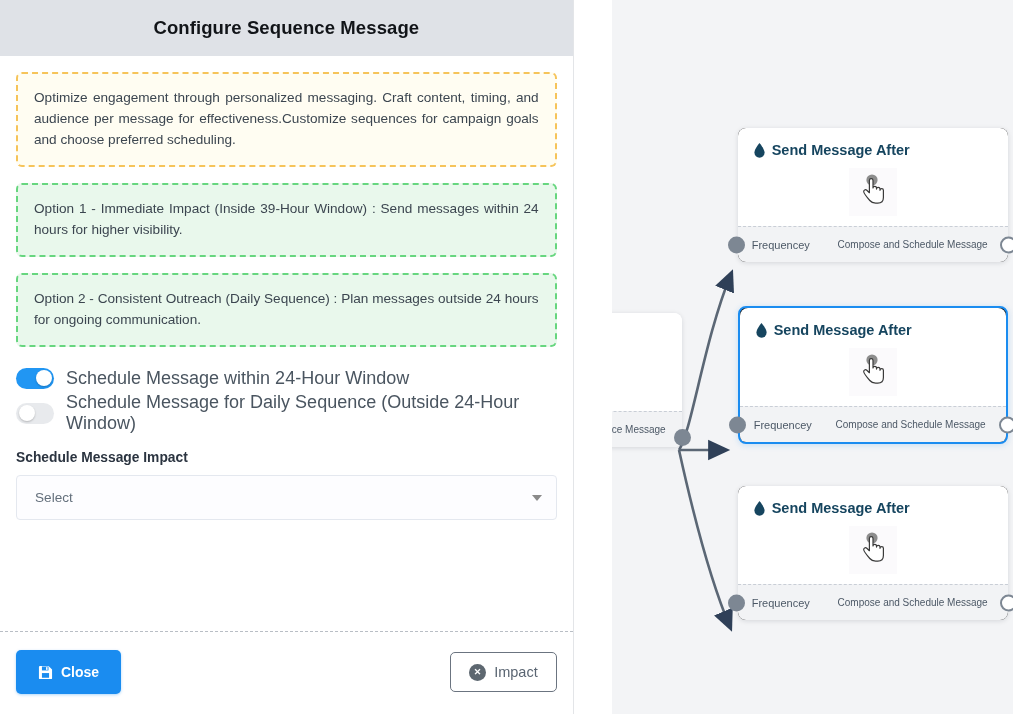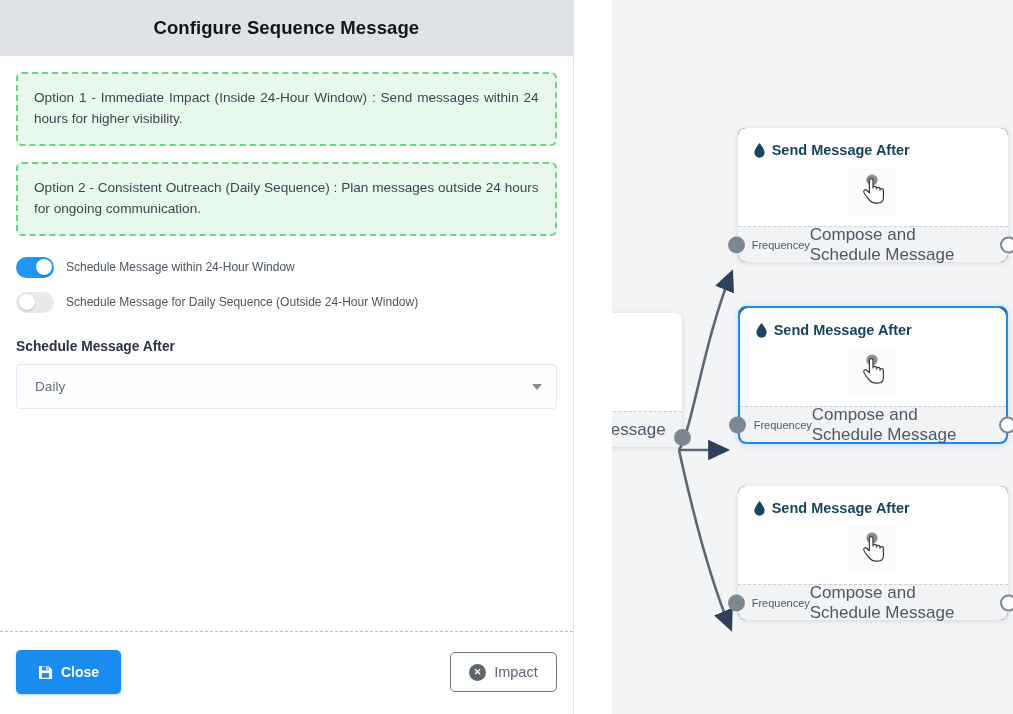--- a/index.html
+++ b/index.html
@@ -69,21 +69,21 @@
   .switch.on  { background: #2196f3; }
   .switch.off { background: #e8eaed; }
   .knob {
     position: absolute; top: 2.5px; width: 16px; height: 16px;
     border-radius: 50%; background: #ffffff;
     box-shadow: 0 1px 2px rgba(0,0,0,.22);
   }
   .switch.on  .knob { left: 19.5px; }
   .switch.off .knob { left: 2.5px; }
   .toggle-label {
-    margin-left: 12px; font-size: 12px; color: #4a5560;
+    margin-left: 12px; font-size: 18px; color: #4a5560;
   }
 
   .field-group { margin-top: 22px; }
   .field-label {
     font-size: 13.8px; font-weight: bold; color: #2b3440;
     display: block; margin-bottom: 10px;
   }
   .select-box {
     height: 45px; width: 100%;
     border: 1px solid #e4e8ef; border-radius: 4px;
@@ -184,21 +184,21 @@
     height: 36px;
     border-top: 1px dashed #c9ced6;
     background: #f2f3f5;
     border-radius: 0 0 8px 8px;
     display: flex; align-items: center;
     padding: 0 14px;
     position: relative;
   }
   .node.selected .node-footer { border-radius: 0 0 6px 6px; }
   .foot-left  { font-size: 11px; color: #4c5866; }
-  .foot-right { font-size: 17px; color: #4c5866; margin-left: auto; margin-right: 6px; }
+  .foot-right { font-size: 10px; color: #4c5866; margin-left: auto; margin-right: 6px; }
   .handle {
     position: absolute; width: 17px; height: 17px; border-radius: 50%;
   }
   .handle-target {
     left: -9.5px; top: 50%; transform: translateY(-50%);
     background: #7d8793;
   }
   .node.selected .handle-target { left: -10.5px; }
   .handle-source {
     right: -9px; top: 50%; transform: translateY(-50%);
@@ -234,23 +234,26 @@
 <div id="app">
 
   <div class="panel">
 
     <div class="panel-header">
       <div class="panel-title">Configure Sequence Message</div>
     </div>
 
     <div class="panel-body">
 
+      <div class="callout callout-warn">
+        <span>Optimize engagement through personalized messaging. Craft content, timing, and audience per message for effectiveness.Customize sequences for campaign goals and choose preferred scheduling.</span>
+      </div>
 
       <div class="callout callout-ok">
-        <span>Option 1 - Immediate Impact (Inside 24-Hour Window) : Send messages within 24 hours for higher visibility.</span>
+        <span>Option 1 - Immediate Impact (Inside 39-Hour Window) : Send messages within 24 hours for higher visibility.</span>
       </div>
 
       <div class="callout callout-ok second">
         <span>Option 2 - Consistent Outreach (Daily Sequence) : Plan messages outside 24 hours for ongoing communication.</span>
       </div>
 
       <div class="toggle-row">
         <div class="switch on">
           <div class="knob"></div>
         </div>
@@ -258,23 +261,23 @@
       </div>
 
       <div class="toggle-row second">
         <div class="switch off">
           <div class="knob"></div>
         </div>
         <div class="toggle-label">Schedule Message for Daily Sequence (Outside 24-Hour Window)</div>
       </div>
 
       <div class="field-group">
-        <label class="field-label">Schedule Message After</label>
+        <label class="field-label">Schedule Message Impact</label>
         <div class="select-box">
-          <span class="select-value">Daily</span>
+          <span class="select-value">Select</span>
           <span class="caret"></span>
         </div>
       </div>
 
     </div>
 
     <div class="panel-footer">
       <button class="btn btn-save">
         <span class="icon-save">
           <svg viewBox="0 0 16 16" width="15" height="15" aria-hidden="true">

